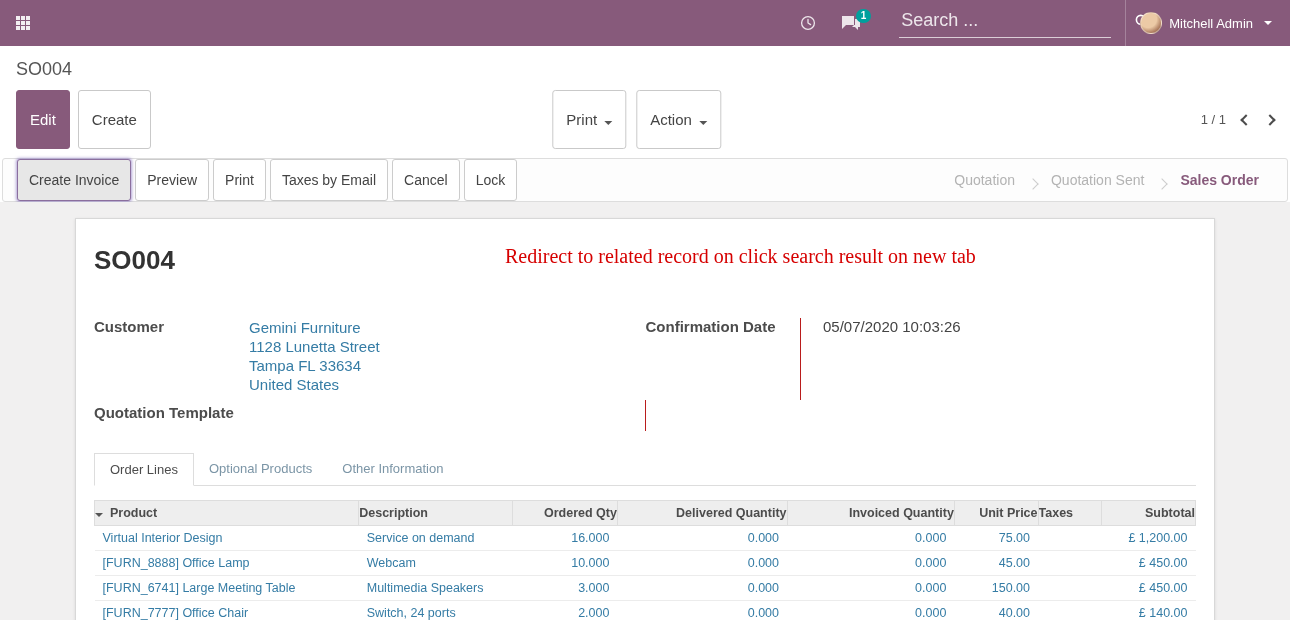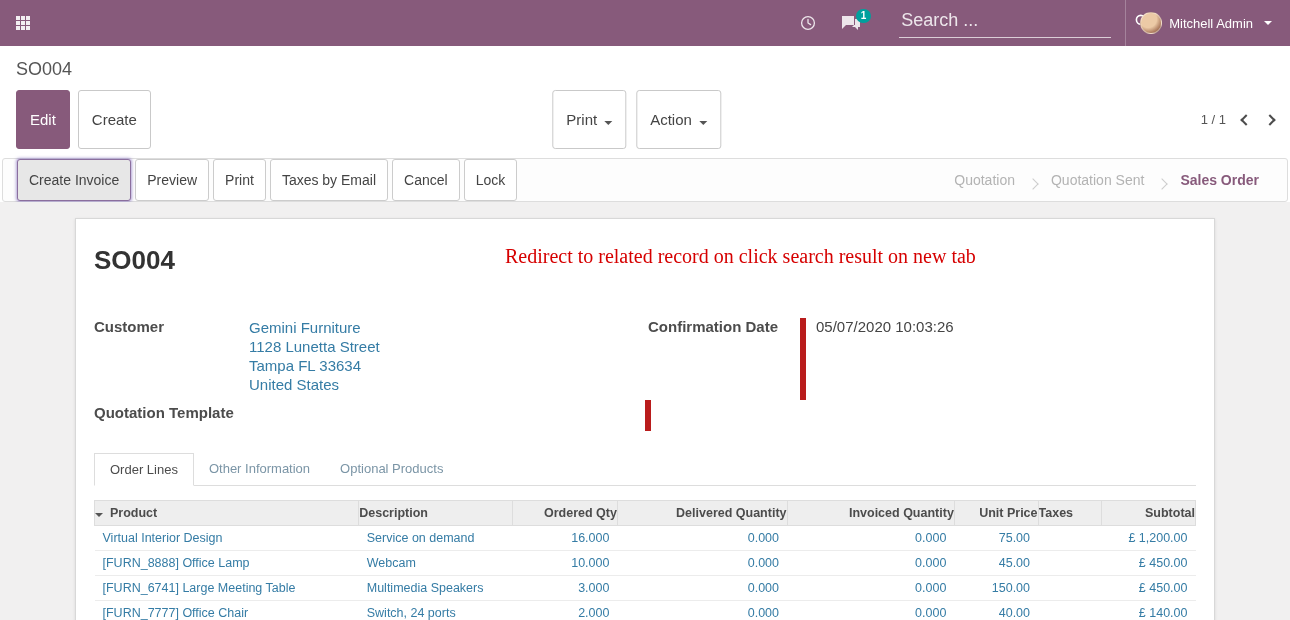--- a/index.html
+++ b/index.html
@@ -101,21 +101,21 @@
   }
 
   .field-groups { display:flex; margin-top:42px; font-size:15px; }
   .fgroup { width:50%; display:table; border-collapse:collapse; }
   .frow { display:table-row; }
   .flabel {
     display:table-cell; width:155px; font-weight:bold; color:#4c4c4c;
     padding:0 12px 10px 0; vertical-align:top; white-space:nowrap;
   }
   .fvalue { display:table-cell; color:#444; padding-bottom:10px; vertical-align:top; }
-  .fgroup.right .fvalue { border-left:6px solid #b91c1c; padding-left:10px; }
+  .fgroup.right .fvalue { border-left:1px solid #b91c1c; padding-left:22px; }
   .link-line { color:#357ca5; line-height:19px; cursor:pointer; }
 
   .tabs { display:flex; border-bottom:1px solid #ddd; margin-top:22px; }
   .tab { padding:8px 15px; font-size:13px; color:#7b95a6; cursor:pointer; margin-bottom:-1px; }
   .tab.active {
     background:#fff; border:1px solid #ddd; border-bottom:1px solid #fff;
     color:#4c4c4c;
   }
 
   table.olines { width:100%; border-collapse:collapse; margin-top:14px; font-size:12.5px; table-layout:fixed; }
@@ -244,22 +244,22 @@
           <div class="fvalue">05/07/2020 10:03:26</div>
         </div>
         <div class="frow">
           <div class="fvalue"></div>
         </div>
       </div>
     </div>
 
     <div class="tabs">
       <div class="tab active">Order Lines</div>
+      <div class="tab">Optional Products</div>
       <div class="tab">Other Information</div>
-      <div class="tab">Optional Products</div>
     </div>
 
     <table class="olines">
       <colgroup>
         <col style="width:24%">
           <col style="width:14%">
           <col style="width:9.5%">
           <col style="width:15.4%">
         <col style="width:15.2%">
           <col style="width:7.6%">

